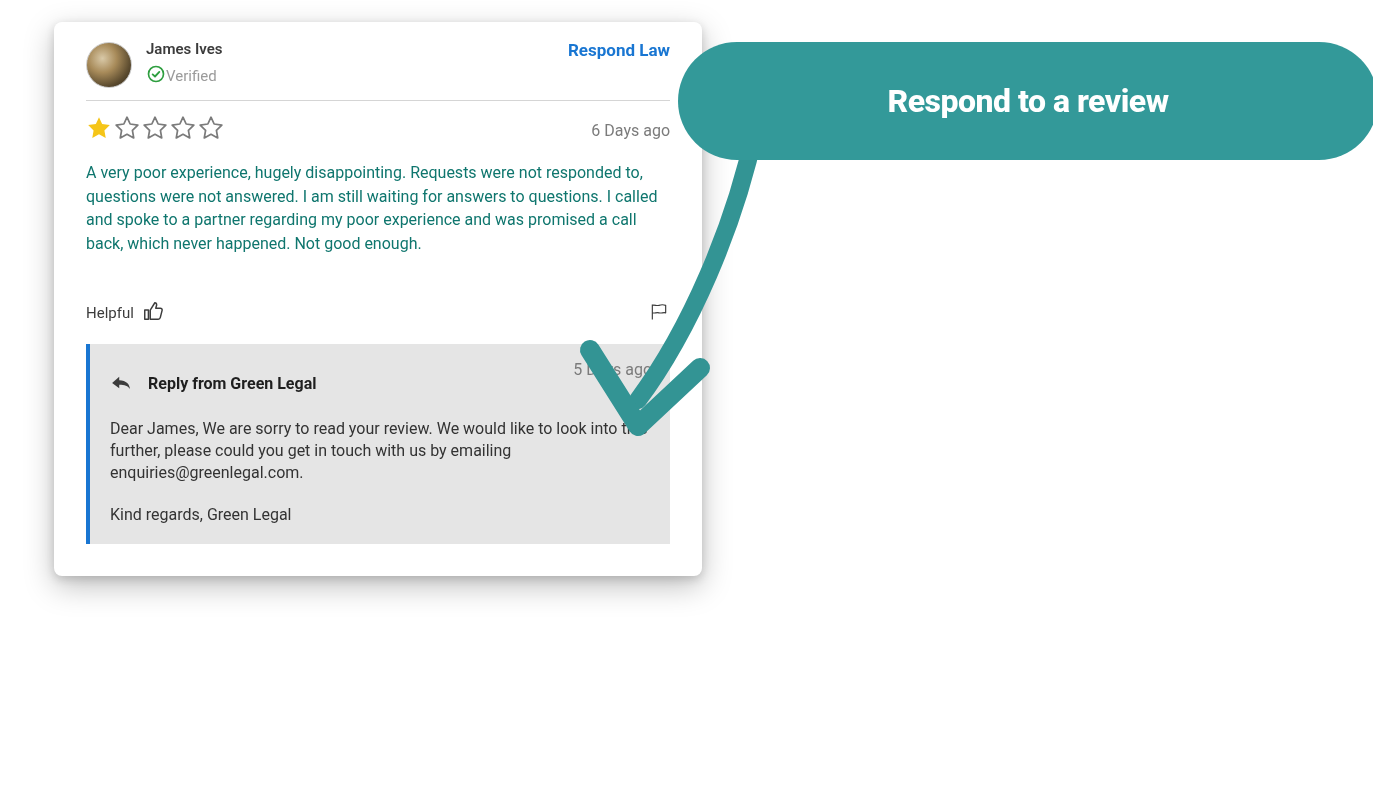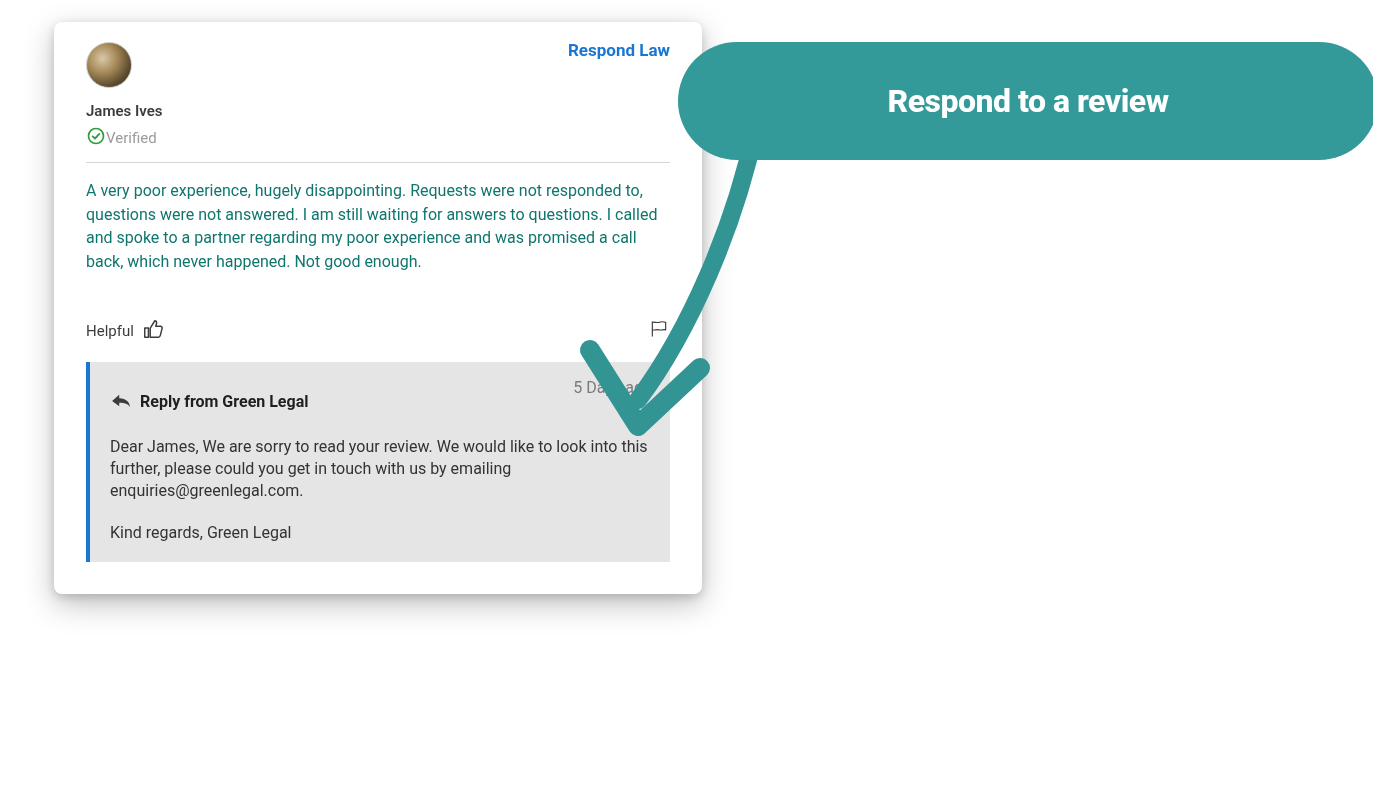--- a/index.html
+++ b/index.html
@@ -28,21 +28,20 @@
       display: flex;
       align-items: flex-start;
       justify-content: space-between;
       padding-bottom: 12px;
       border-bottom: 1px solid #d5d5d5;
     }
     .reviewer-block {
       display: flex;
       align-items: flex-start;
       gap: 14px;
-      flex-direction: column;
     }
     .avatar {
       width: 46px;
       height: 46px;
       border-radius: 50%;
       background: radial-gradient(circle at 35% 35%, #d9c9a8 0%, #a88b5a 35%, #5a4a2e 70%, #2d2416 100%);
       border: 1px solid #ccc;
       flex-shrink: 0;
       margin-top: 2px;
     }
@@ -92,21 +91,21 @@
     }
     .review-body {
       font-size: 16px;
       line-height: 1.48;
       color: #0f766e;
       margin-top: 16px;
     }
     .actions-row {
       display: flex;
       justify-content: space-between;
-      align-items: center;
+      align-items: flex-end;
       margin-top: 44px;
       gap: 34px;
     }
     .helpful-block {
       display: flex;
       align-items: center;
       gap: 8px;
       cursor: pointer;
     }
     .helpful-label {
@@ -121,21 +120,21 @@
       position: relative;
     }
     .reply-header {
       display: flex;
       justify-content: space-between;
       align-items: flex-start;
     }
     .reply-from {
       display: flex;
       align-items: center;
-      gap: 8px;
+      gap: 16px;
       margin-top: 14px;
     }
     .reply-from-text {
       font-size: 16px;
       font-weight: 700;
       color: #1f1f1f;
     }
     .reply-timestamp {
       font-size: 16px;
       color: #7b7b7b;
@@ -197,20 +196,40 @@
               <path d="M8 12.5 L10.8 15 L16 9.5" stroke="#2e9e3f" stroke-width="2.2" fill="none" stroke-linecap="round" stroke-linejoin="round"></path>
             </svg>
           </span>
           <span class="verified-text">Verified</span>
         </div>
       </div>
     </div>
     <div class="category-link">Respond Law</div>
   </div>
 
+  <div class="rating-row">
+    <div class="stars" id="stars-container">
+        <span><svg width="26" height="26" viewBox="0 0 24 24">
+            <path d="M12 2l2.9 6.3L22 9.3l-5 4.9 1.2 7L12 17.8 5.8 21.2 7 14.2 2 9.3l7.1-1z" fill="#f5c518"></path>
+          </svg></span>
+        <span><svg width="26" height="26" viewBox="0 0 24 24">
+            <path d="M12 2l2.9 6.3L22 9.3l-5 4.9 1.2 7L12 17.8 5.8 21.2 7 14.2 2 9.3l7.1-1z" fill="none" stroke="#7b7b7b" stroke-width="1.6" stroke-linejoin="round"></path>
+          </svg></span>
+        <span><svg width="26" height="26" viewBox="0 0 24 24">
+            <path d="M12 2l2.9 6.3L22 9.3l-5 4.9 1.2 7L12 17.8 5.8 21.2 7 14.2 2 9.3l7.1-1z" fill="none" stroke="#7b7b7b" stroke-width="1.6" stroke-linejoin="round"></path>
+          </svg></span>
+        <span><svg width="26" height="26" viewBox="0 0 24 24">
+            <path d="M12 2l2.9 6.3L22 9.3l-5 4.9 1.2 7L12 17.8 5.8 21.2 7 14.2 2 9.3l7.1-1z" fill="none" stroke="#7b7b7b" stroke-width="1.6" stroke-linejoin="round"></path>
+          </svg></span>
+        <span><svg width="26" height="26" viewBox="0 0 24 24">
+            <path d="M12 2l2.9 6.3L22 9.3l-5 4.9 1.2 7L12 17.8 5.8 21.2 7 14.2 2 9.3l7.1-1z" fill="none" stroke="#7b7b7b" stroke-width="1.6" stroke-linejoin="round"></path>
+          </svg></span>
+      </div>
+    <div class="timestamp">6 Days ago</div>
+  </div>
 
 
   <div class="review-body">A very poor experience, hugely disappointing. Requests were not responded to, questions were not answered. I am still waiting for answers to questions. I called and spoke to a partner regarding my poor experience and was promised a call back, which never happened. Not good enough.</div>
 
   <div class="actions-row">
     <div class="helpful-block">
       <span class="helpful-label">Helpful</span>
       <span>
         <svg width="22" height="22" viewBox="0 0 24 24" fill="none">
           <path d="M7 11v10H3V11h4zm2 10V11l5-8c1 0 2 1 2 2.5L15 9h5c1.1 0 2 .9 2 2l-2 8c-.3 1.2-1 2-2.2 2H9z" stroke="#3c3c3c" stroke-width="1.6" fill="none" stroke-linejoin="round"></path>

